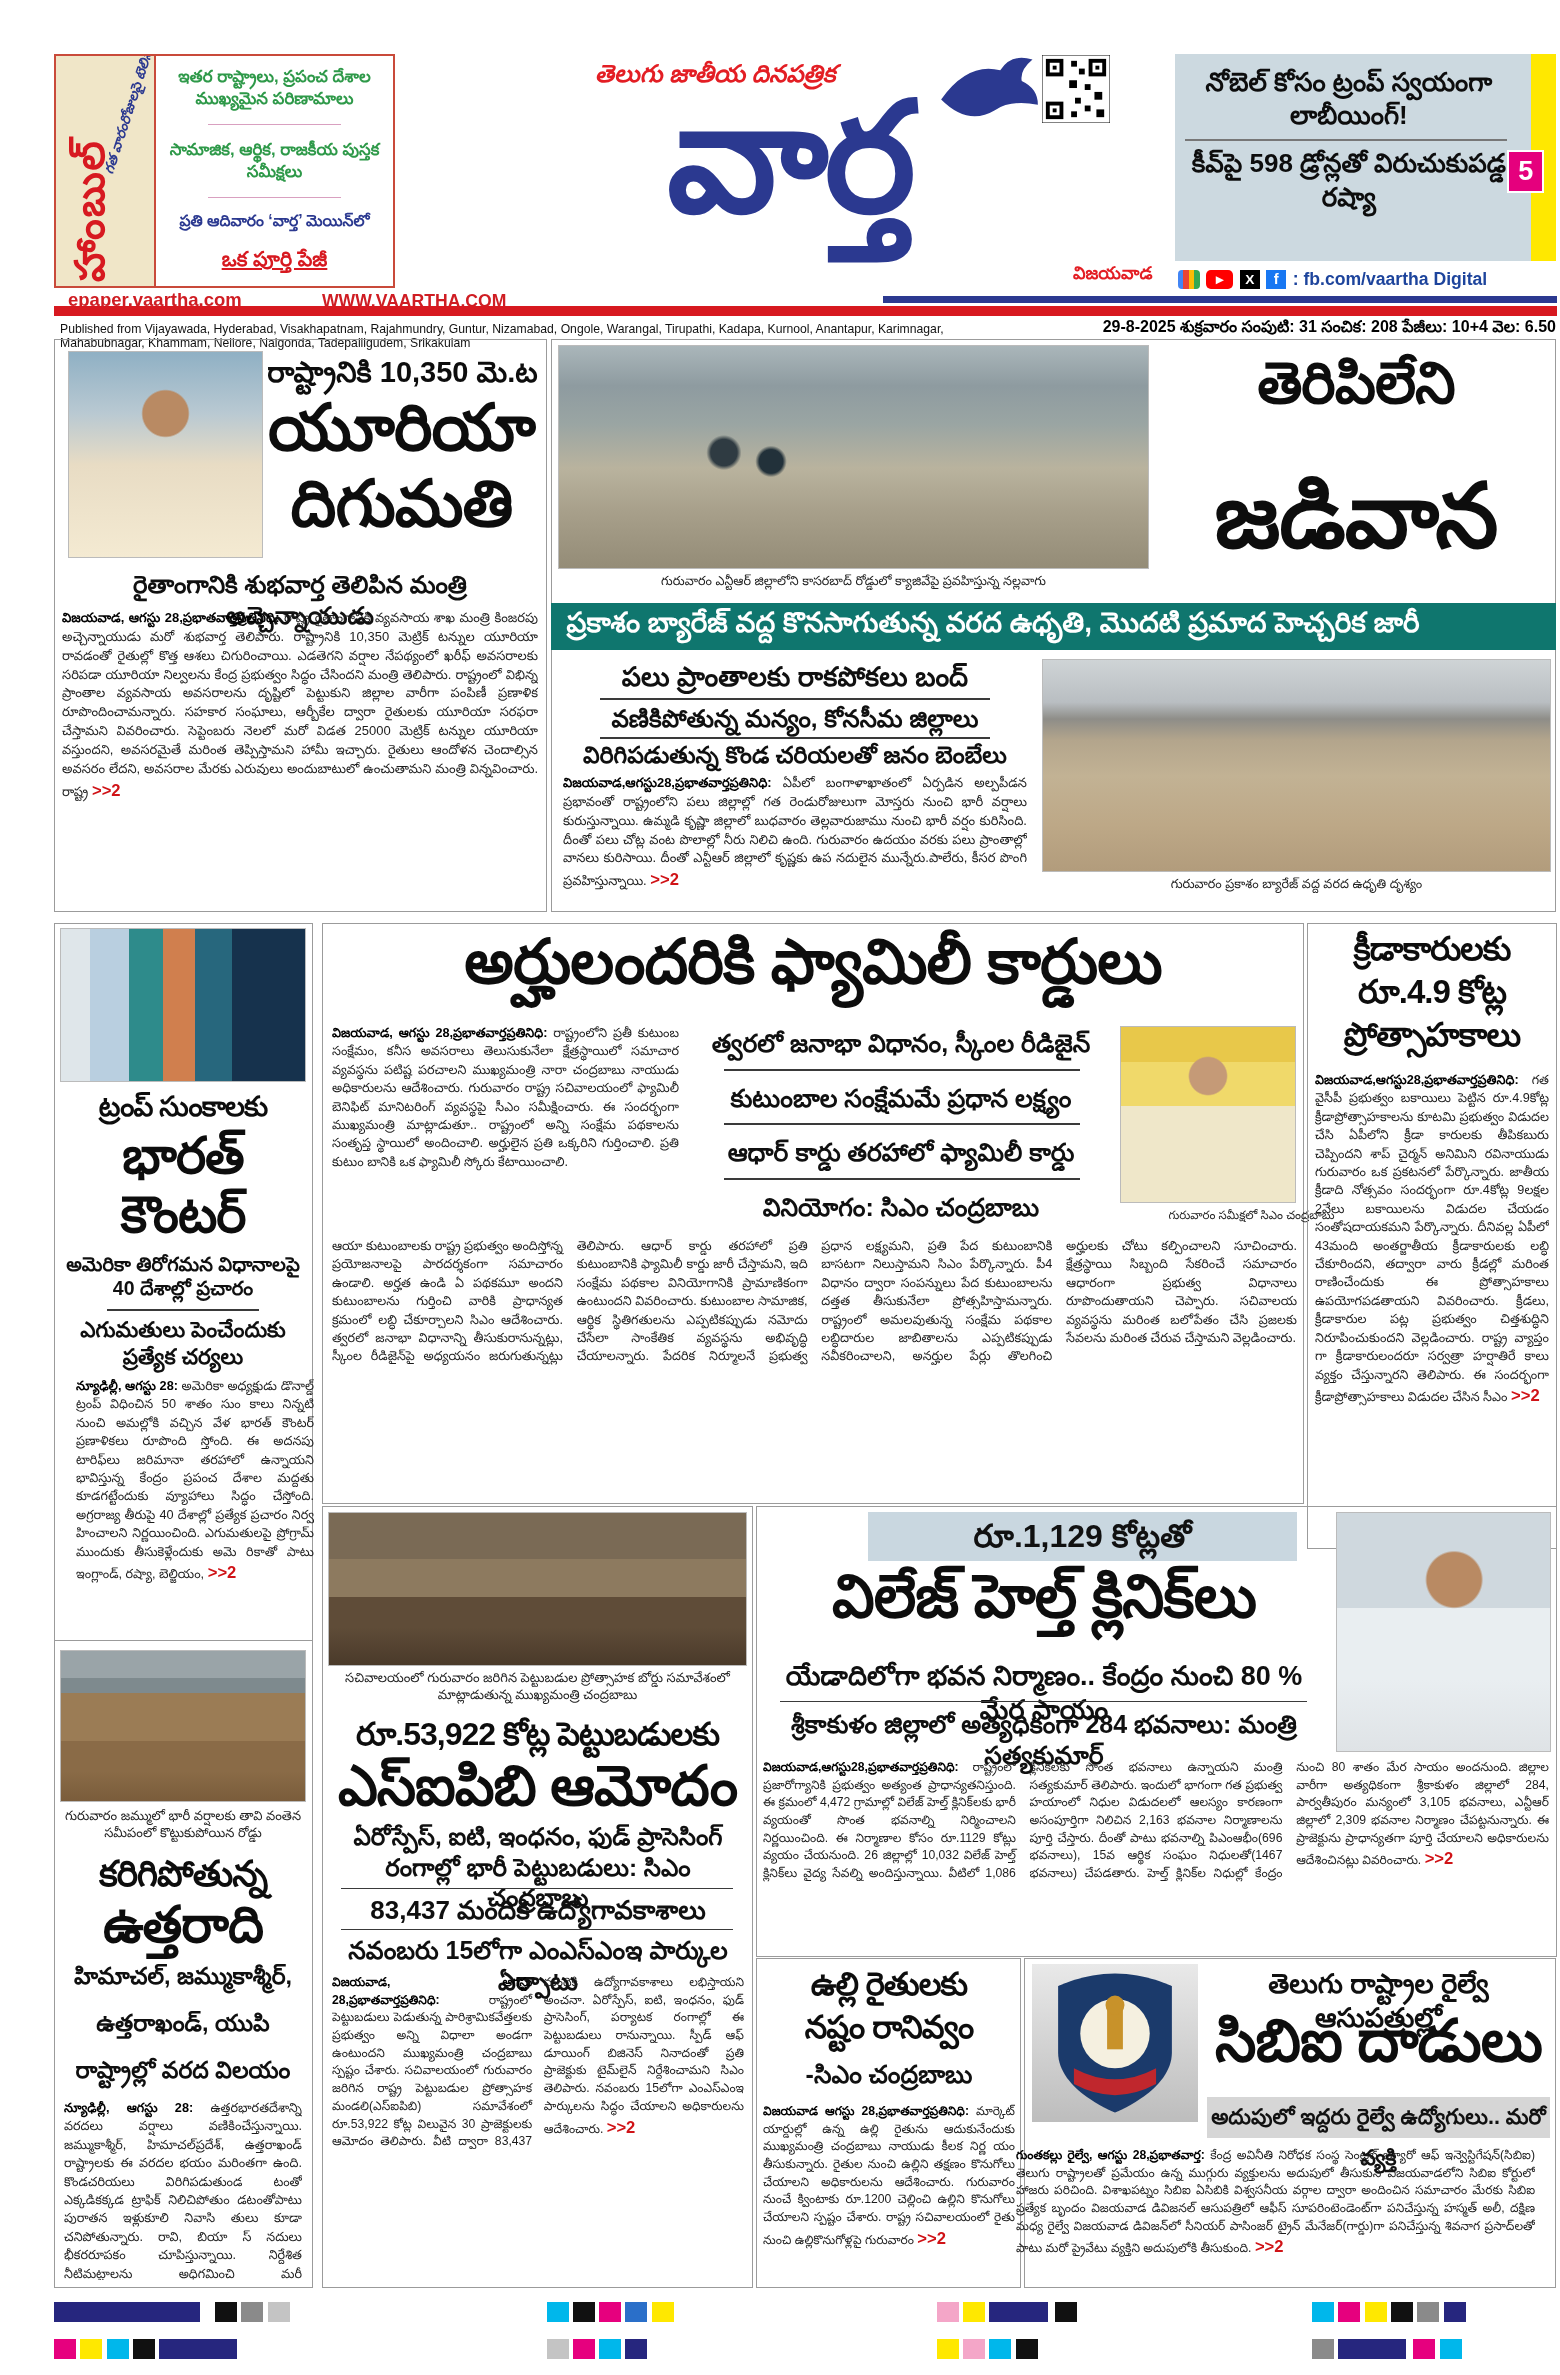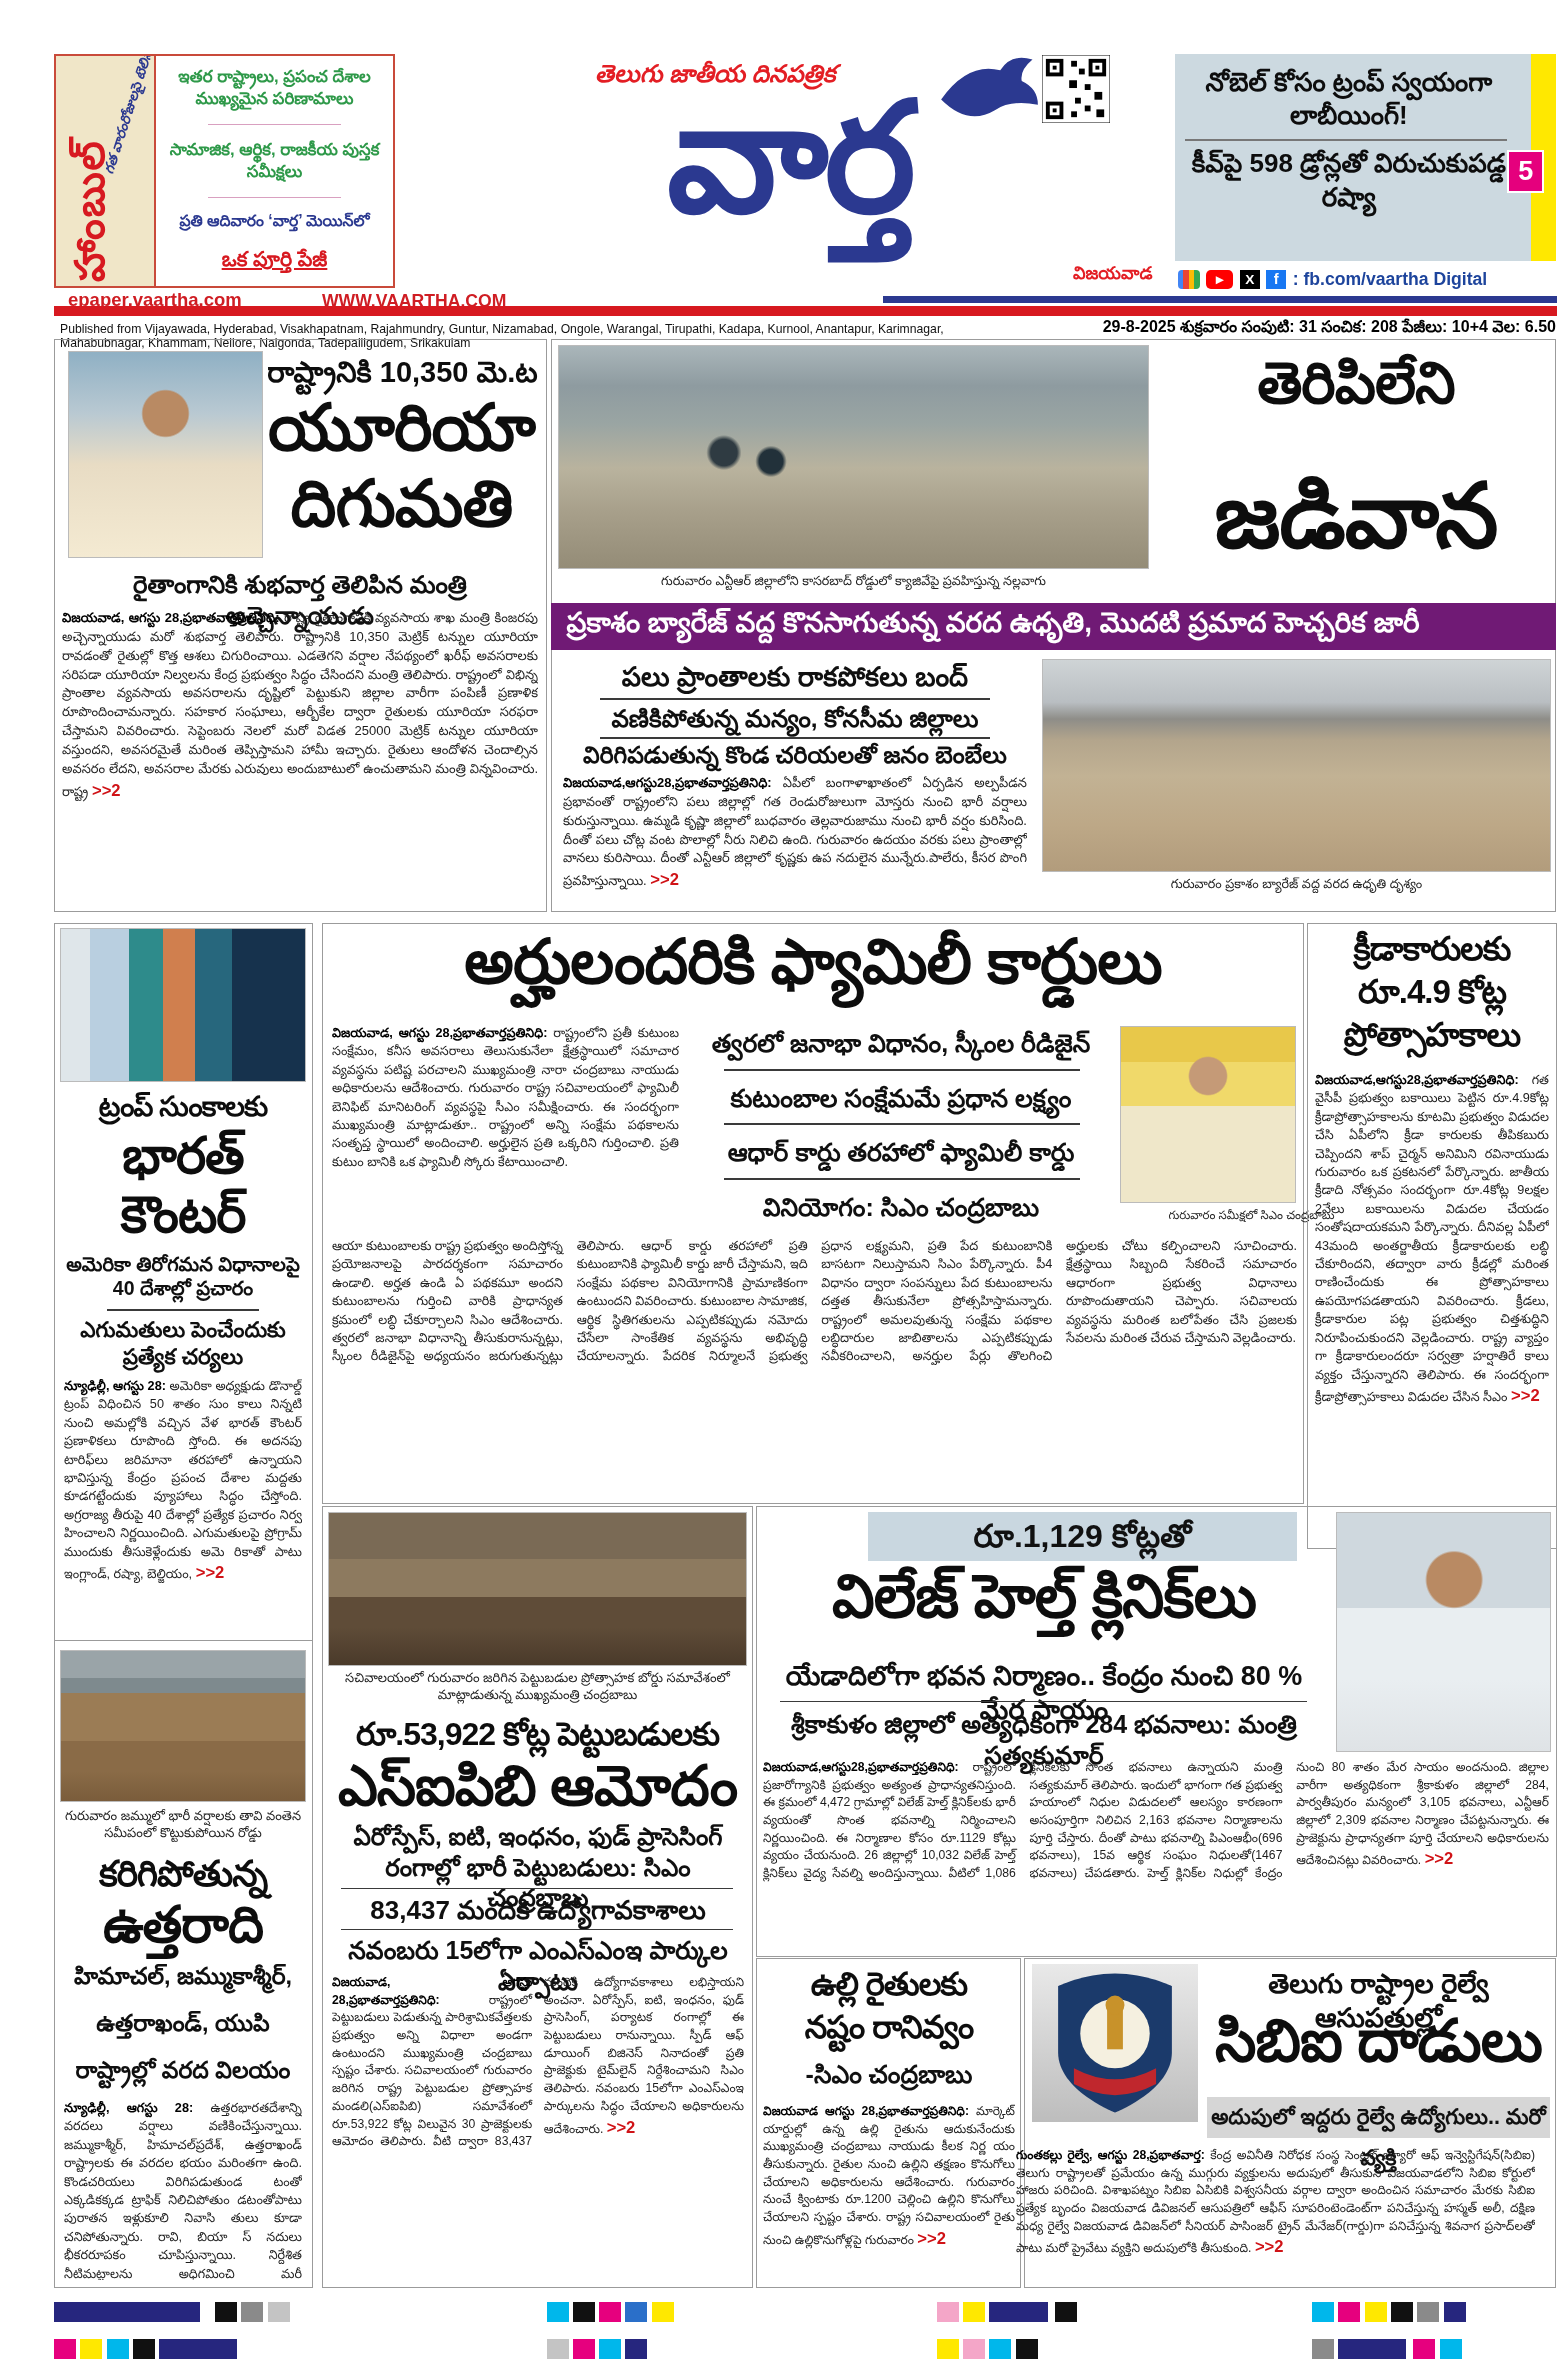--- a/index.html
+++ b/index.html
@@ -11,21 +11,21 @@
   .box{border:1px solid #9b9b9b;box-sizing:border-box;}
   .photo{background-size:cover;border:1px solid #bbb;box-sizing:border-box;}
   .cap{font-size:12.7px;color:#222;text-align:center;line-height:1.3;}
   .bodytext{font-size:13px;line-height:1.45;color:#1c1c1c;text-align:justify;overflow:hidden;}
   .dl{font-weight:bold;color:#000;}
   .jump{color:#d01317;font-weight:bold;font-size:16.6px;white-space:nowrap;}
   .hl{color:#0d0d0d;font-weight:bold;line-height:1.04;letter-spacing:-1px;}
   .subhead{font-weight:bold;color:#101010;line-height:1.25;}
   .srule{border-top:2px solid #3a3a3a;}
   .thinrule{border-top:1px solid #9b9b9b;}
-  .redstrip{background:#701a75;color:#fff;font-weight:bold;display:flex;align-items:center;}
+  .redstrip{background:#0f766e;color:#fff;font-weight:bold;display:flex;align-items:center;}
   .kbar{background:#c9d7e0;}
   .graybar{background:#d6d6d6;}
   .sq{position:absolute;top:0;height:100%;}
   .link{color:#cf1d23;font-weight:bold;}
   
   #ph-minister{background:radial-gradient(circle at 50% 30%,#b98a63 0 13%,rgba(0,0,0,0) 14%),linear-gradient(180deg,#8fb0c4,#b9c9d2 30%,#e8dcc4 55%,#f4ead2);}
   #ph-floodroad{background:radial-gradient(circle at 28% 48%,#2f3b42 0 3%,rgba(0,0,0,0) 4%),radial-gradient(circle at 36% 52%,#22313a 0 3%,rgba(0,0,0,0) 4%),linear-gradient(180deg,#aab6ba,#8e9ba0 18%,#9aa5a3 35%,#b9b39e 55%,#a79f8a 75%,#948c77);}
   #ph-barrage{background:linear-gradient(180deg,#cfd4d6,#b9bec2 20%,#8e8d88 28%,#b3a58c 38%,#c2b294 55%,#bda887 78%,#b29c7c);}
   #ph-moditrump{background:linear-gradient(90deg,#dfe6ea 0 12%,#b9cfe0 12% 28%,#2e8b8b 28% 42%,#d07f4e 42% 55%,#27677d 55% 70%,#16324d 70% 100%);}
   #ph-cm{background:radial-gradient(circle at 50% 28%,#c59a77 0 12%,rgba(0,0,0,0) 13%),linear-gradient(180deg,#e8c84a 0 20%,#f0d96a 20% 45%,#efe7c9 45%);}
@@ -140,21 +140,21 @@
 
   <div class="abs box" style="left:54px;top:923px;width:259px;height:1365px;"></div>
 
   <div class="abs photo" id="ph-moditrump" style="left:60px;top:928px;width:246px;height:154px;"></div>
   <div class="abs c hl" style="left:60px;top:1092px;width:246px;font-size:28px;">ట్రంప్ సుంకాలకు</div>
   <div class="abs c hl" style="left:60px;top:1129px;width:246px;font-size:51px;">భారత్</div>
   <div class="abs c hl" style="left:60px;top:1188px;width:246px;font-size:51px;">కౌంటర్</div>
   <div class="abs c subhead" style="left:64px;top:1252px;width:238px;font-size:19.5px;">అమెరికా తిరోగమన విధానాలపై 40 దేశాల్లో ప్రచారం</div>
   <div class="abs srule" style="left:107px;top:1309px;width:152px;"></div>
   <div class="abs c subhead" style="left:64px;top:1317px;width:238px;font-size:21.5px;">ఎగుమతులు పెంచేందుకు ప్రత్యేక చర్యలు</div>
-  <div class="abs bodytext" style="left:64px;top:1377px;width:238px;height:244px;font-size:12.7px;">
+  <div class="abs bodytext" style="left:76px;top:1377px;width:238px;height:244px;font-size:12.7px;">
     <span class="dl">న్యూఢిల్లీ, ఆగస్టు 28:</span><span> అమెరికా అధ్యక్షుడు డొనాల్డ్ ట్రంప్ విధించిన 50 శాతం సుం కాలు నిన్నటి నుంచి అమల్లోకి వచ్చిన వేళ భారత్ కౌంటర్ ప్రణాళికలు రూపొంది స్తోంది. ఈ అదనపు టారిఫ్‌లు జరిమానా తరహాలో ఉన్నాయని భావిస్తున్న కేంద్రం ప్రపంచ దేశాల మద్దతు కూడగట్టేందుకు వ్యూహాలు సిద్ధం చేస్తోంది. అగ్రరాజ్య తీరుపై 40 దేశాల్లో ప్రత్యేక ప్రచారం నిర్వ హించాలని నిర్ణయించింది. ఎగుమతులపై ప్రోగ్రామ్ ముందుకు తీసుకెళ్లేందుకు అమె రికాతో పాటు ఇంగ్లాండ్, రష్యా, బెల్జియం,</span>
     <span class="jump">&gt;&gt;2</span>
   </div>
   <div class="abs thinrule" style="left:54px;top:1640px;width:259px;"></div>
 
   <div class="abs box" style="left:322px;top:923px;width:982px;height:581px;"></div>
   <div class="abs c hl" style="left:328px;top:930px;width:970px;font-size:62px;">అర్హులందరికి ఫ్యామిలీ కార్డులు</div>
   <div class="abs bodytext" style="left:332px;top:1024px;width:347px;height:195px;font-size:12.7px;">
     <span class="dl">విజయవాడ, ఆగస్టు 28,ప్రభాతవార్తప్రతినిధి:</span><span> రాష్ట్రంలోని ప్రతీ కుటుంబ సంక్షేమం, కనీస అవసరాలు తెలుసుకునేలా క్షేత్రస్థాయిలో సమాచార వ్యవస్థను పటిష్ట పరచాలని ముఖ్యమంత్రి నారా చంద్రబాబు నాయుడు అధికారులను ఆదేశించారు. గురువారం రాష్ట్ర సచివాలయంలో ఫ్యామిలీ బెనిఫిట్ మానిటరింగ్ వ్యవస్థపై సీఎం సమీక్షించారు. ఈ సందర్భంగా ముఖ్యమంత్రి మాట్లాడుతూ.. రాష్ట్రంలో అన్ని సంక్షేమ పథకాలను సంతృప్త స్థాయిలో అందించాలి. అర్హులైన ప్రతి ఒక్కరిని గుర్తించాలి. ప్రతి కుటుం బానికి ఒక ఫ్యామిలీ స్కోరు కేటాయించాలి.</span>
   </div>

